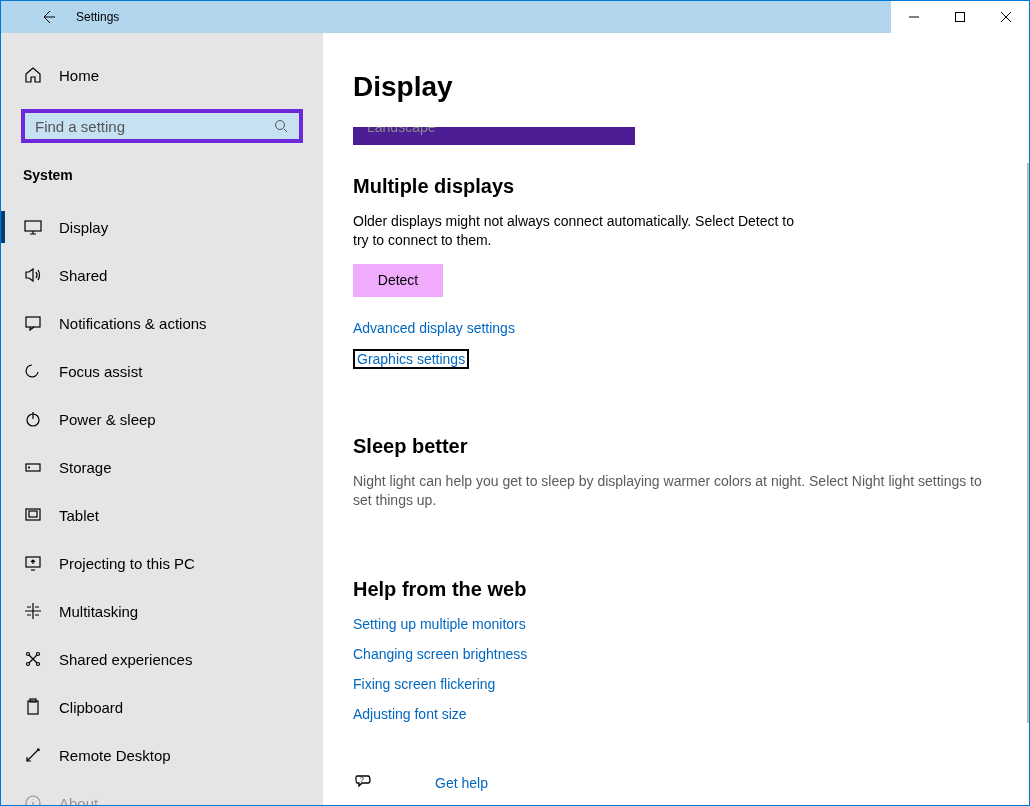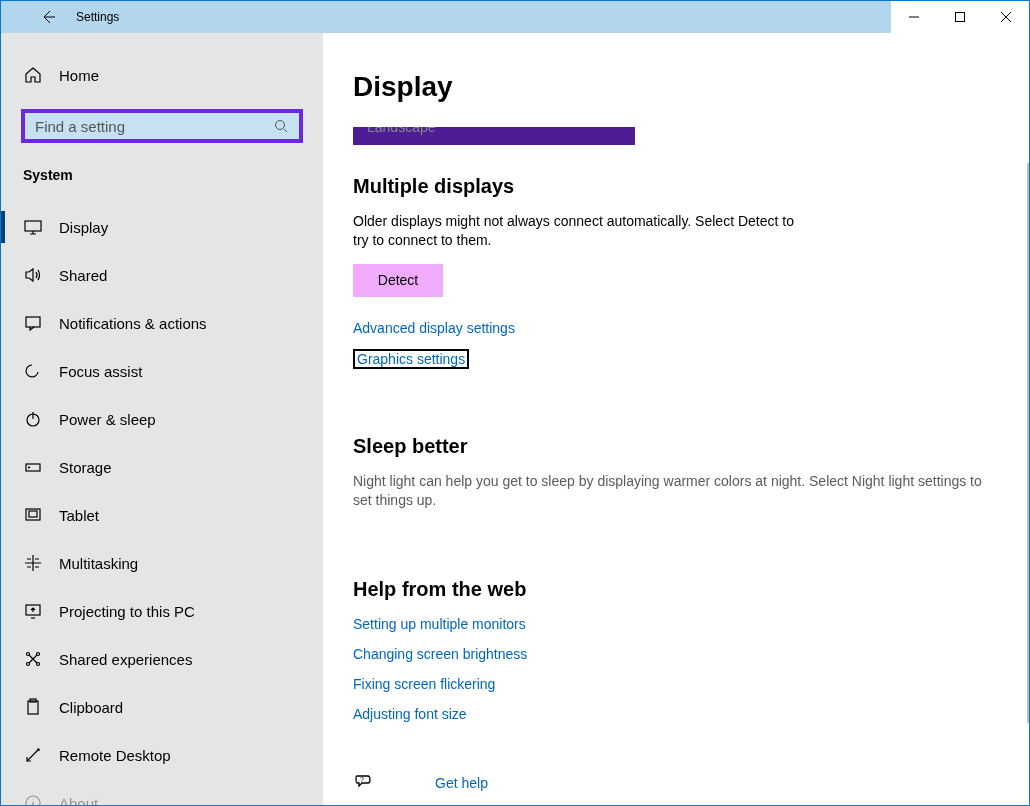--- a/index.html
+++ b/index.html
@@ -336,35 +336,35 @@
               <svg width="18" height="18" viewBox="0 0 18 18" fill="none" stroke="#000" stroke-width="1.2">
                 <rect x="2" y="3" width="14" height="11"></rect>
                 <rect x="5" y="5" width="8" height="6"></rect>
               </svg>
             </span>
           <span class="label">Tablet</span>
         </div>
         <div class="nav-item">
           <span class="icon">
               <svg width="18" height="18" viewBox="0 0 18 18" fill="none" stroke="#000" stroke-width="1.2">
-                <path d="M1 9 H17 M9 1 V17"></path>
-                <path d="M3 5 H7 M3 13 H7 M11 5 H15 M11 13 H15"></path>
-              </svg>
-            </span>
-          <span class="label">Multitasking</span>
-        </div>
-        <div class="nav-item">
-          <span class="icon">
-              <svg width="18" height="18" viewBox="0 0 18 18" fill="none" stroke="#000" stroke-width="1.2">
                 <rect x="2" y="3" width="14" height="10"></rect>
                 <path d="M7 16 H11"></path>
                 <path d="M9 6 L9 10 M7 8 L9 6 L11 8"></path>
               </svg>
             </span>
           <span class="label">Projecting to this PC</span>
+        </div>
+        <div class="nav-item">
+          <span class="icon">
+              <svg width="18" height="18" viewBox="0 0 18 18" fill="none" stroke="#000" stroke-width="1.2">
+                <path d="M1 9 H17 M9 1 V17"></path>
+                <path d="M3 5 H7 M3 13 H7 M11 5 H15 M11 13 H15"></path>
+              </svg>
+            </span>
+          <span class="label">Multitasking</span>
         </div>
         <div class="nav-item">
           <span class="icon">
               <svg width="18" height="18" viewBox="0 0 18 18" fill="none" stroke="#000" stroke-width="1.2">
                 <circle cx="4" cy="4" r="1.5"></circle>
                 <circle cx="14" cy="4" r="1.5"></circle>
                 <circle cx="4" cy="14" r="1.5"></circle>
                 <circle cx="14" cy="14" r="1.5"></circle>
                 <path d="M5 5 L13 13 M13 5 L5 13"></path>
               </svg>

